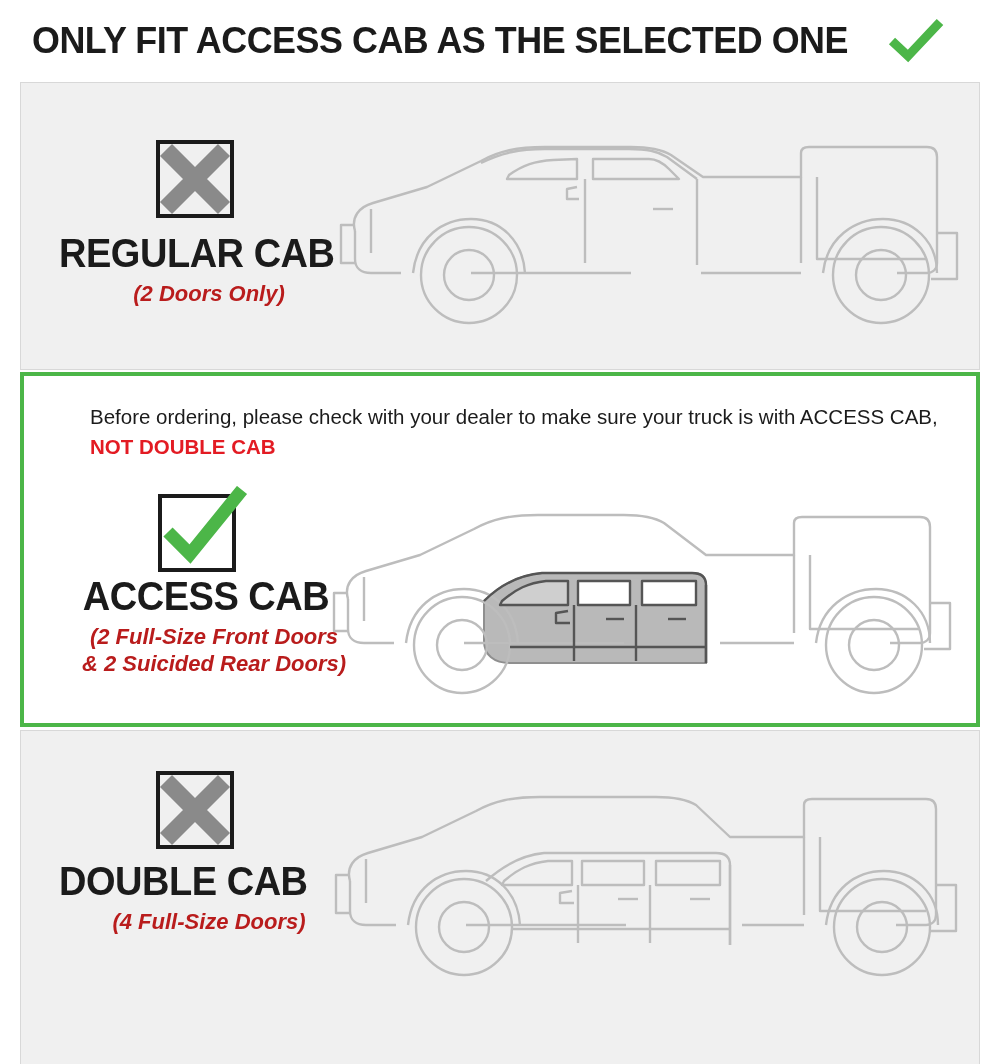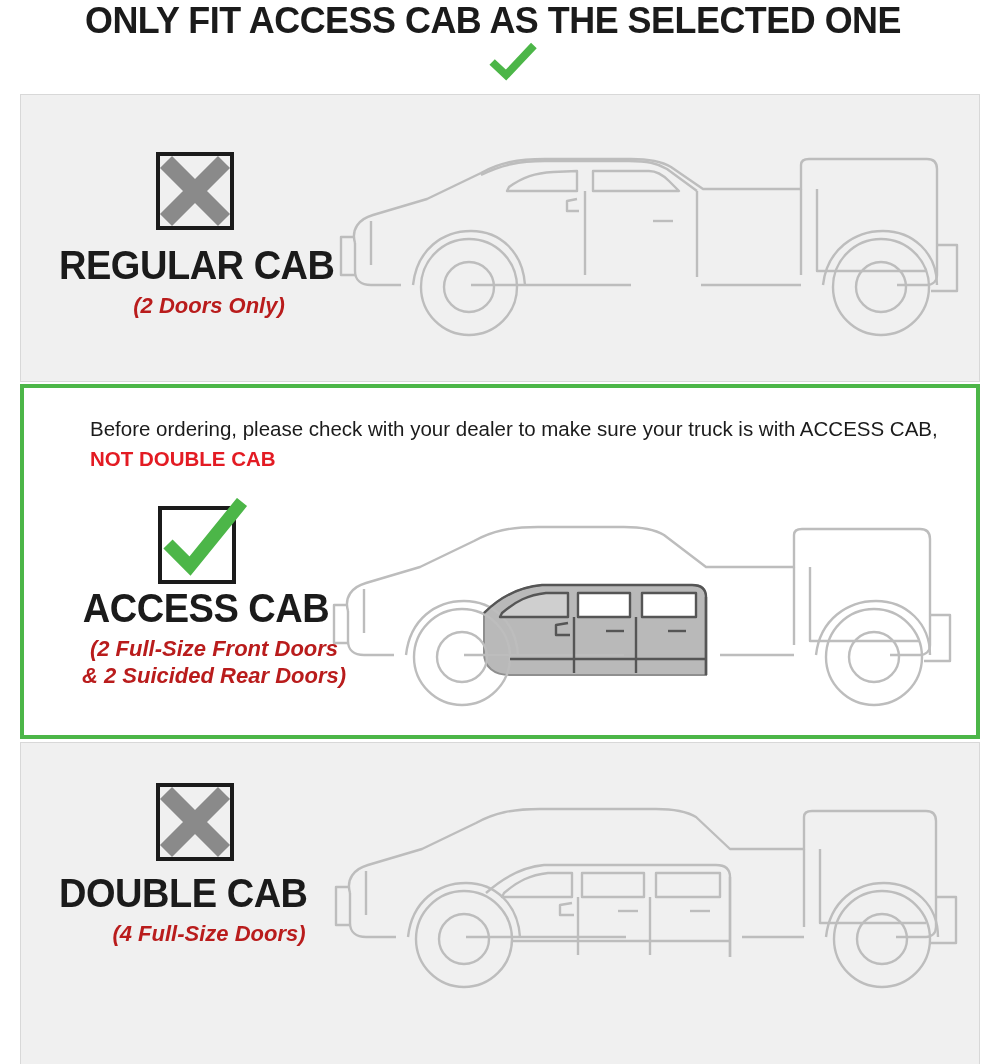--- a/index.html
+++ b/index.html
@@ -22,42 +22,40 @@
     box-sizing: border-box;
     padding: 0 20px;
   }
 
   
   .header {
     display: flex;
     align-items: center;
     height: 82px;
     padding-left: 12px;
-    flex-direction: column;
   }
   .header-title {
     font-size: 37px;
     font-weight: bold;
     letter-spacing: -0.5px;
     color: #1b1b1b;
     font-stretch: condensed;
     transform: scaleX(0.97);
     transform-origin: left center;
     white-space: nowrap;
   }
   .header-check {
     margin-left: 14px;
     display: block;
   }
 
   
   .panel {
     position: relative;
     box-sizing: border-box;
-    margin-top: 12px;
   }
   .panel-grey {
     background: #f0f0f0;
     border: 1px solid #d8d8d8;
   }
   .panel-green {
     background: #ffffff;
     border: 4px solid #4cb648;
   }
   .panel-regular { height: 288px; }

